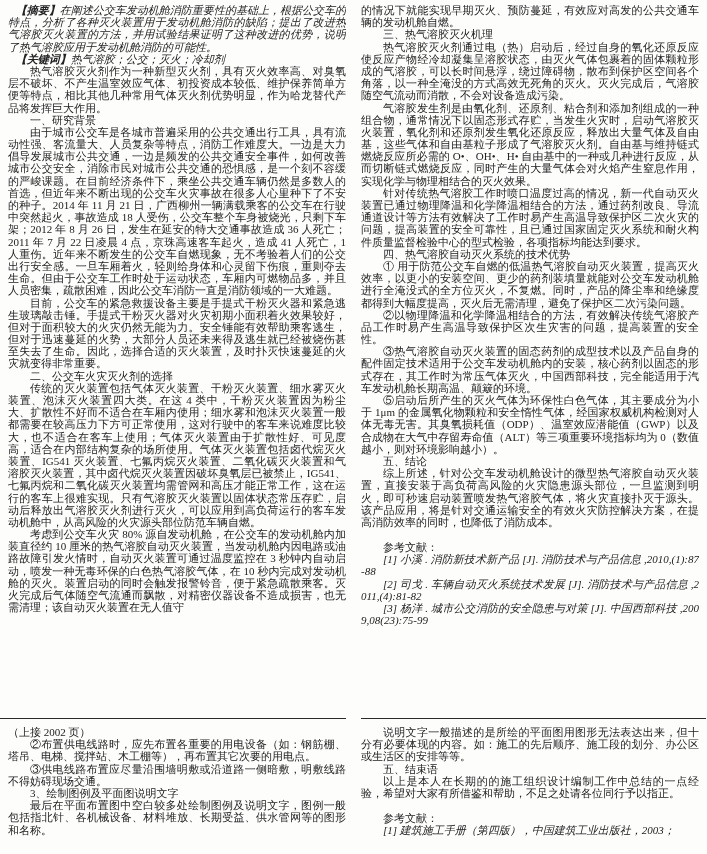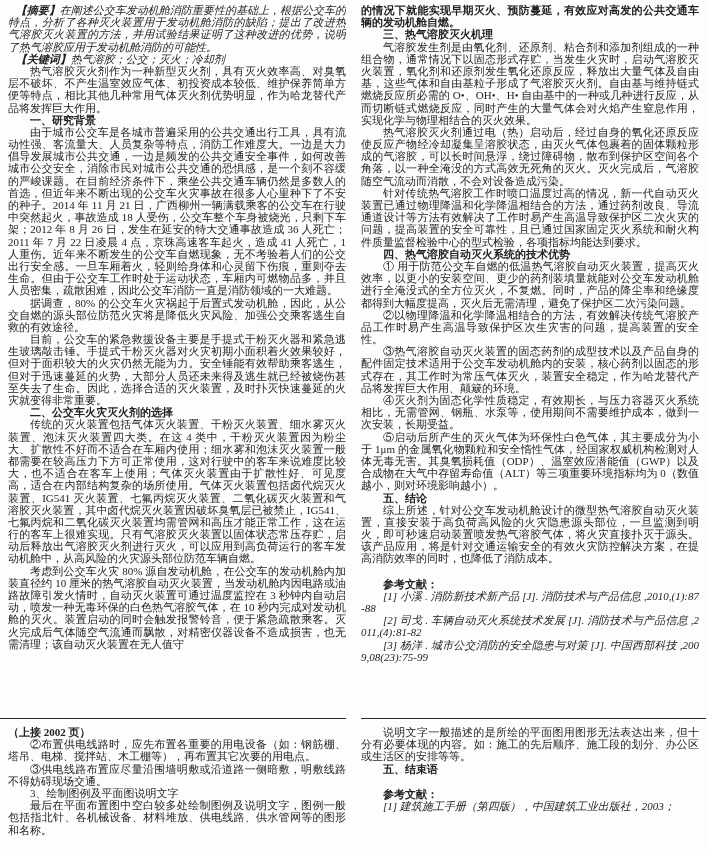--- a/index.html
+++ b/index.html
@@ -10,78 +10,77 @@
   }
   .page{display:flex;gap:15px;padding:4px 7px 0 8px;box-sizing:border-box;width:707px;}
   .col{width:338px;box-sizing:border-box;}
   .col-top{height:714px;overflow:hidden;}
   .col-bottom{overflow:hidden;}
   .para{
     margin:0;font-size:11px;line-height:12.18px;
     text-align:justify;word-break:break-all;
   }
   .body{text-indent:2em;}
-  .body-noindent{text-indent:0;font-weight:bold;}
-  .heading{font-weight:bold;text-indent:2em;}
+  .body-noindent{text-indent:0;}
+  .heading{font-weight:normal;text-indent:2em;}
   .kai{font-style:italic;text-indent:0.7em;}
   .kai b{font-style:italic;}
   .ref{font-style:italic;text-indent:2em;}
   .sp-lg{margin-top:25px;}
   .sp-sm{margin-top:13px;}
   .rule{border:none;border-top:1.6px solid #2b2b2b;height:0;margin:0 0 7px 0;}
   .rule-left{margin-left:-8px;}
   .rule-right{margin-right:-7px;}
 </style>
 </head>
 <body>
 
 <div class="page">
   <div class="col">
     <div class="col-top">
         <p class="para kai"><b>【摘要】</b>在阐述公交车发动机舱消防重要性的基础上，根据公交车的特点，分析了各种灭火装置用于发动机舱消防的缺陷；提出了改进热气溶胶灭火装置的方法，并用试验结果证明了这种改进的优势，说明了热气溶胶应用于发动机舱消防的可能性。</p>
         <p class="para kai"><b>【关键词】</b>热气溶胶；公交；灭火；冷却剂</p>
         <p class="para body">热气溶胶灭火剂作为一种新型灭火剂，具有灭火效率高、对臭氧层不破坏、不产生温室效应气体、初投资成本较低、维护保养简单方便等特点，相比其他几种常用气体灭火剂优势明显，作为哈龙替代产品将发挥巨大作用。</p>
         <p class="para heading">一、研究背景</p>
         <p class="para body">由于城市公交车是各城市普遍采用的公共交通出行工具，具有流动性强、客流量大、人员复杂等特点，消防工作难度大。一边是大力倡导发展城市公共交通，一边是频发的公共交通安全事件，如何改善城市公交安全，消除市民对城市公共交通的恐惧感，是一个刻不容缓的严峻课题。在目前经济条件下，乘坐公共交通车辆仍然是多数人的首选，但近年来不断出现的公交车火灾事故在很多人心里种下了不安的种子。2014 年 11 月 21 日，广西柳州一辆满载乘客的公交车在行驶中突然起火，事故造成 18 人受伤，公交车整个车身被烧光，只剩下车架；2012 年 8 月 26 日，发生在延安的特大交通事故造成 36 人死亡；2011 年 7 月 22 日凌晨 4 点，京珠高速客车起火，造成 41 人死亡，1 人重伤。近年来不断发生的公交车自燃现象，无不考验着人们的公交出行安全感。一旦车厢着火，轻则给身体和心灵留下伤痕，重则夺去生命。但由于公交车工作时处于运动状态，车厢内可燃物品多，并且人员密集，疏散困难，因此公交车消防一直是消防领域的一大难题。</p>
-        <p class="para body">据调查，80% 的公交车火灾祸起于后置式发动机舱，因此，从公交自燃的源头部位防范火灾将是降低火灾风险、加强公交乘客逃生自救的有效途径。</p>
         <p class="para body">目前，公交车的紧急救援设备主要是手提式干粉灭火器和紧急逃生玻璃敲击锤。手提式干粉灭火器对火灾初期小面积着火效果较好，但对于面积较大的火灾仍然无能为力。安全锤能有效帮助乘客逃生，但对于迅速蔓延的火势，大部分人员还未来得及逃生就已经被烧伤甚至失去了生命。因此，选择合适的灭火装置，及时扑灭快速蔓延的火灾就变得非常重要。</p>
         <p class="para heading">二、公交车火灾灭火剂的选择</p>
         <p class="para body">传统的灭火装置包括气体灭火装置、干粉灭火装置、细水雾灭火装置、泡沫灭火装置四大类。在这 4 类中，干粉灭火装置因为粉尘大、扩散性不好而不适合在车厢内使用；细水雾和泡沫灭火装置一般都需要在较高压力下方可正常使用，这对行驶中的客车来说难度比较大，也不适合在客车上使用；气体灭火装置由于扩散性好、可见度高，适合在内部结构复杂的场所使用。气体灭火装置包括卤代烷灭火装置、IG541 灭火装置、七氟丙烷灭火装置、二氧化碳灭火装置和气溶胶灭火装置，其中卤代烷灭火装置因破坏臭氧层已被禁止，IG541、七氟丙烷和二氧化碳灭火装置均需管网和高压才能正常工作，这在运行的客车上很难实现。只有气溶胶灭火装置以固体状态常压存贮，启动后释放出气溶胶灭火剂进行灭火，可以应用到高负荷运行的客车发动机舱中，从高风险的火灾源头部位防范车辆自燃。</p>
         <p class="para body">考虑到公交车火灾 80% 源自发动机舱，在公交车的发动机舱内加装直径约 10 厘米的热气溶胶自动灭火装置，当发动机舱内因电路或油路故障引发火情时，自动灭火装置可通过温度监控在 3 秒钟内自动启动，喷发一种无毒环保的白色热气溶胶气体，在 10 秒内完成对发动机舱的灭火。装置启动的同时会触发报警铃音，便于紧急疏散乘客。灭火完成后气体随空气流通而飘散，对精密仪器设备不造成损害，也无需清理；该自动灭火装置在无人值守</p>
       </div>
     <hr class="rule rule-left">
     <div class="col-bottom">
         <p class="para body-noindent">（上接 2002 页）</p>
         <p class="para body">②布置供电线路时，应先布置各重要的用电设备（如：钢筋棚、塔吊、电梯、搅拌站、木工棚等），再布置其它次要的用电点。</p>
         <p class="para body">③供电线路布置应尽量沿围墙明敷或沿道路一侧暗敷，明敷线路不得妨碍现场交通。</p>
         <p class="para body">3、绘制图例及平面图说明文字</p>
-        <p class="para body">最后在平面布置图中空白较多处绘制图例及说明文字，图例一般包括指北针、各机械设备、材料堆放、供电线路、供水管网等的图形和名称。</p>
+        <p class="para body">最后在平面布置图中空白较多处绘制图例及说明文字，图例一般包括指北针、各机械设备、材料堆放、长期受益、供水管网等的图形和名称。</p>
       </div>
   </div>
   <div class="col">
     <div class="col-top">
         <p class="para body-noindent">的情况下就能实现早期灭火、预防蔓延，有效应对高发的公共交通车辆的发动机舱自燃。</p>
         <p class="para heading">三、热气溶胶灭火机理</p>
+        <p class="para body">热气溶胶灭火剂通过电（热）启动后，经过自身的氧化还原反应使反应产物经冷却凝集呈溶胶状态，由灭火气体包裹着的固体颗粒形成的气溶胶，可以长时间悬浮，绕过障碍物，散布到保护区空间各个角落，以一种全淹没的方式高效无死角的灭火。灭火完成后，气溶胶随空气流动而消散，不会对设备造成污染。</p>
         <p class="para body">气溶胶发生剂是由氧化剂、还原剂、粘合剂和添加剂组成的一种组合物，通常情况下以固态形式存贮，当发生火灾时，启动气溶胶灭火装置，氧化剂和还原剂发生氧化还原反应，释放出大量气体及自由基，这些气体和自由基粒子形成了气溶胶灭火剂。自由基与维持链式燃烧反应所必需的 O•、OH•、H• 自由基中的一种或几种进行反应，从而切断链式燃烧反应，同时产生的大量气体会对火焰产生窒息作用，实现化学与物理相结合的灭火效果。</p>
-        <p class="para body">热气溶胶灭火剂通过电（热）启动后，经过自身的氧化还原反应使反应产物经冷却凝集呈溶胶状态，由灭火气体包裹着的固体颗粒形成的气溶胶，可以长时间悬浮，绕过障碍物，散布到保护区空间各个角落，以一种全淹没的方式高效无死角的灭火。灭火完成后，气溶胶随空气流动而消散，不会对设备造成污染。</p>
         <p class="para body">针对传统热气溶胶工作时喷口温度过高的情况，新一代自动灭火装置已通过物理降温和化学降温相结合的方法，通过药剂改良、导流通道设计等方法有效解决了工作时易产生高温导致保护区二次火灾的问题，提高装置的安全可靠性，且已通过国家固定灭火系统和耐火构件质量监督检验中心的型式检验，各项指标均能达到要求。</p>
         <p class="para heading">四、热气溶胶自动灭火系统的技术优势</p>
         <p class="para body">① 用于防范公交车自燃的低温热气溶胶自动灭火装置，提高灭火效率，以更小的安装空间、更少的药剂装填量就能对公交车发动机舱进行全淹没式的全方位灭火，不复燃。同时，产品的降尘率和绝缘度都得到大幅度提高，灭火后无需清理，避免了保护区二次污染问题。</p>
         <p class="para body">②以物理降温和化学降温相结合的方法，有效解决传统气溶胶产品工作时易产生高温导致保护区次生灾害的问题，提高装置的安全性。</p>
-        <p class="para body">③热气溶胶自动灭火装置的固态药剂的成型技术以及产品自身的配件固定技术适用于公交车发动机舱内的安装，核心药剂以固态的形式存在，其工作时为常压气体灭火，装置安全稳定，作为哈龙替代产品将发挥巨大作用、颠簸的环境。</p>
-        <p class="para body">④灭火剂为固态化学性质稳定，有效期长，与压力容器灭火系统相比，无需管网、钢瓶、水泵等，使用期间不需要维护成本，做到一次安装，长期受益。</p>
+        <p class="para body">③热气溶胶自动灭火装置的固态药剂的成型技术以及产品自身的配件固定技术适用于公交车发动机舱内的安装，核心药剂以固态的形式存在，其工作时为常压气体灭火，中国西部科技，完全能适用于汽车发动机舱长期高温、颠簸的环境。</p>
         <p class="para body">⑤启动后所产生的灭火气体为环保性白色气体，其主要成分为小于 1μm 的金属氧化物颗粒和安全惰性气体，经国家权威机构检测对人体无毒无害。其臭氧损耗值（ODP）、温室效应潜能值（GWP）以及合成物在大气中存留寿命值（ALT）等三项重要环境指标均为 0（数值越小，则对环境影响越小）。</p>
         <p class="para heading">五、结论</p>
         <p class="para body">综上所述，针对公交车发动机舱设计的微型热气溶胶自动灭火装置，直接安装于高负荷高风险的火灾隐患源头部位，一旦监测到明火，即可秒速启动装置喷发热气溶胶气体，将火灾直接扑灭于源头。该产品应用，将是针对交通运输安全的有效火灾防控解决方案，在提高消防效率的同时，也降低了消防成本。</p>
         <p class="para heading sp-sm">参考文献：</p>
         <p class="para ref">[1] 小溪 . 消防新技术新产品 [J]. 消防技术与产品信息 ,2010,(1):87-88</p>
         <p class="para ref">[2] 司戈 . 车辆自动灭火系统技术发展 [J]. 消防技术与产品信息 ,2011,(4):81-82</p>
         <p class="para ref">[3] 杨洋 . 城市公交消防的安全隐患与对策 [J]. 中国西部科技 ,2009,08(23):75-99</p>
       </div>
     <hr class="rule rule-right">
     <div class="col-bottom">
         <p class="para body">说明文字一般描述的是所绘的平面图用图形无法表达出来，但十分有必要体现的内容。如：施工的先后顺序、施工段的划分、办公区或生活区的安排等等。</p>
         <p class="para heading">五、结束语</p>
+        <p class="para body">以上是本人在长期的的施工组织设计编制工作中总结的一点经验，希望对大家有所借鉴和帮助，不足之处请各位同行予以指正。</p>
         <p class="para heading sp-sm">参考文献：</p>
         <p class="para ref">[1] 建筑施工手册（第四版），中国建筑工业出版社，2003；</p>
       </div>
   </div>
 </div>
 
 </body></html>

